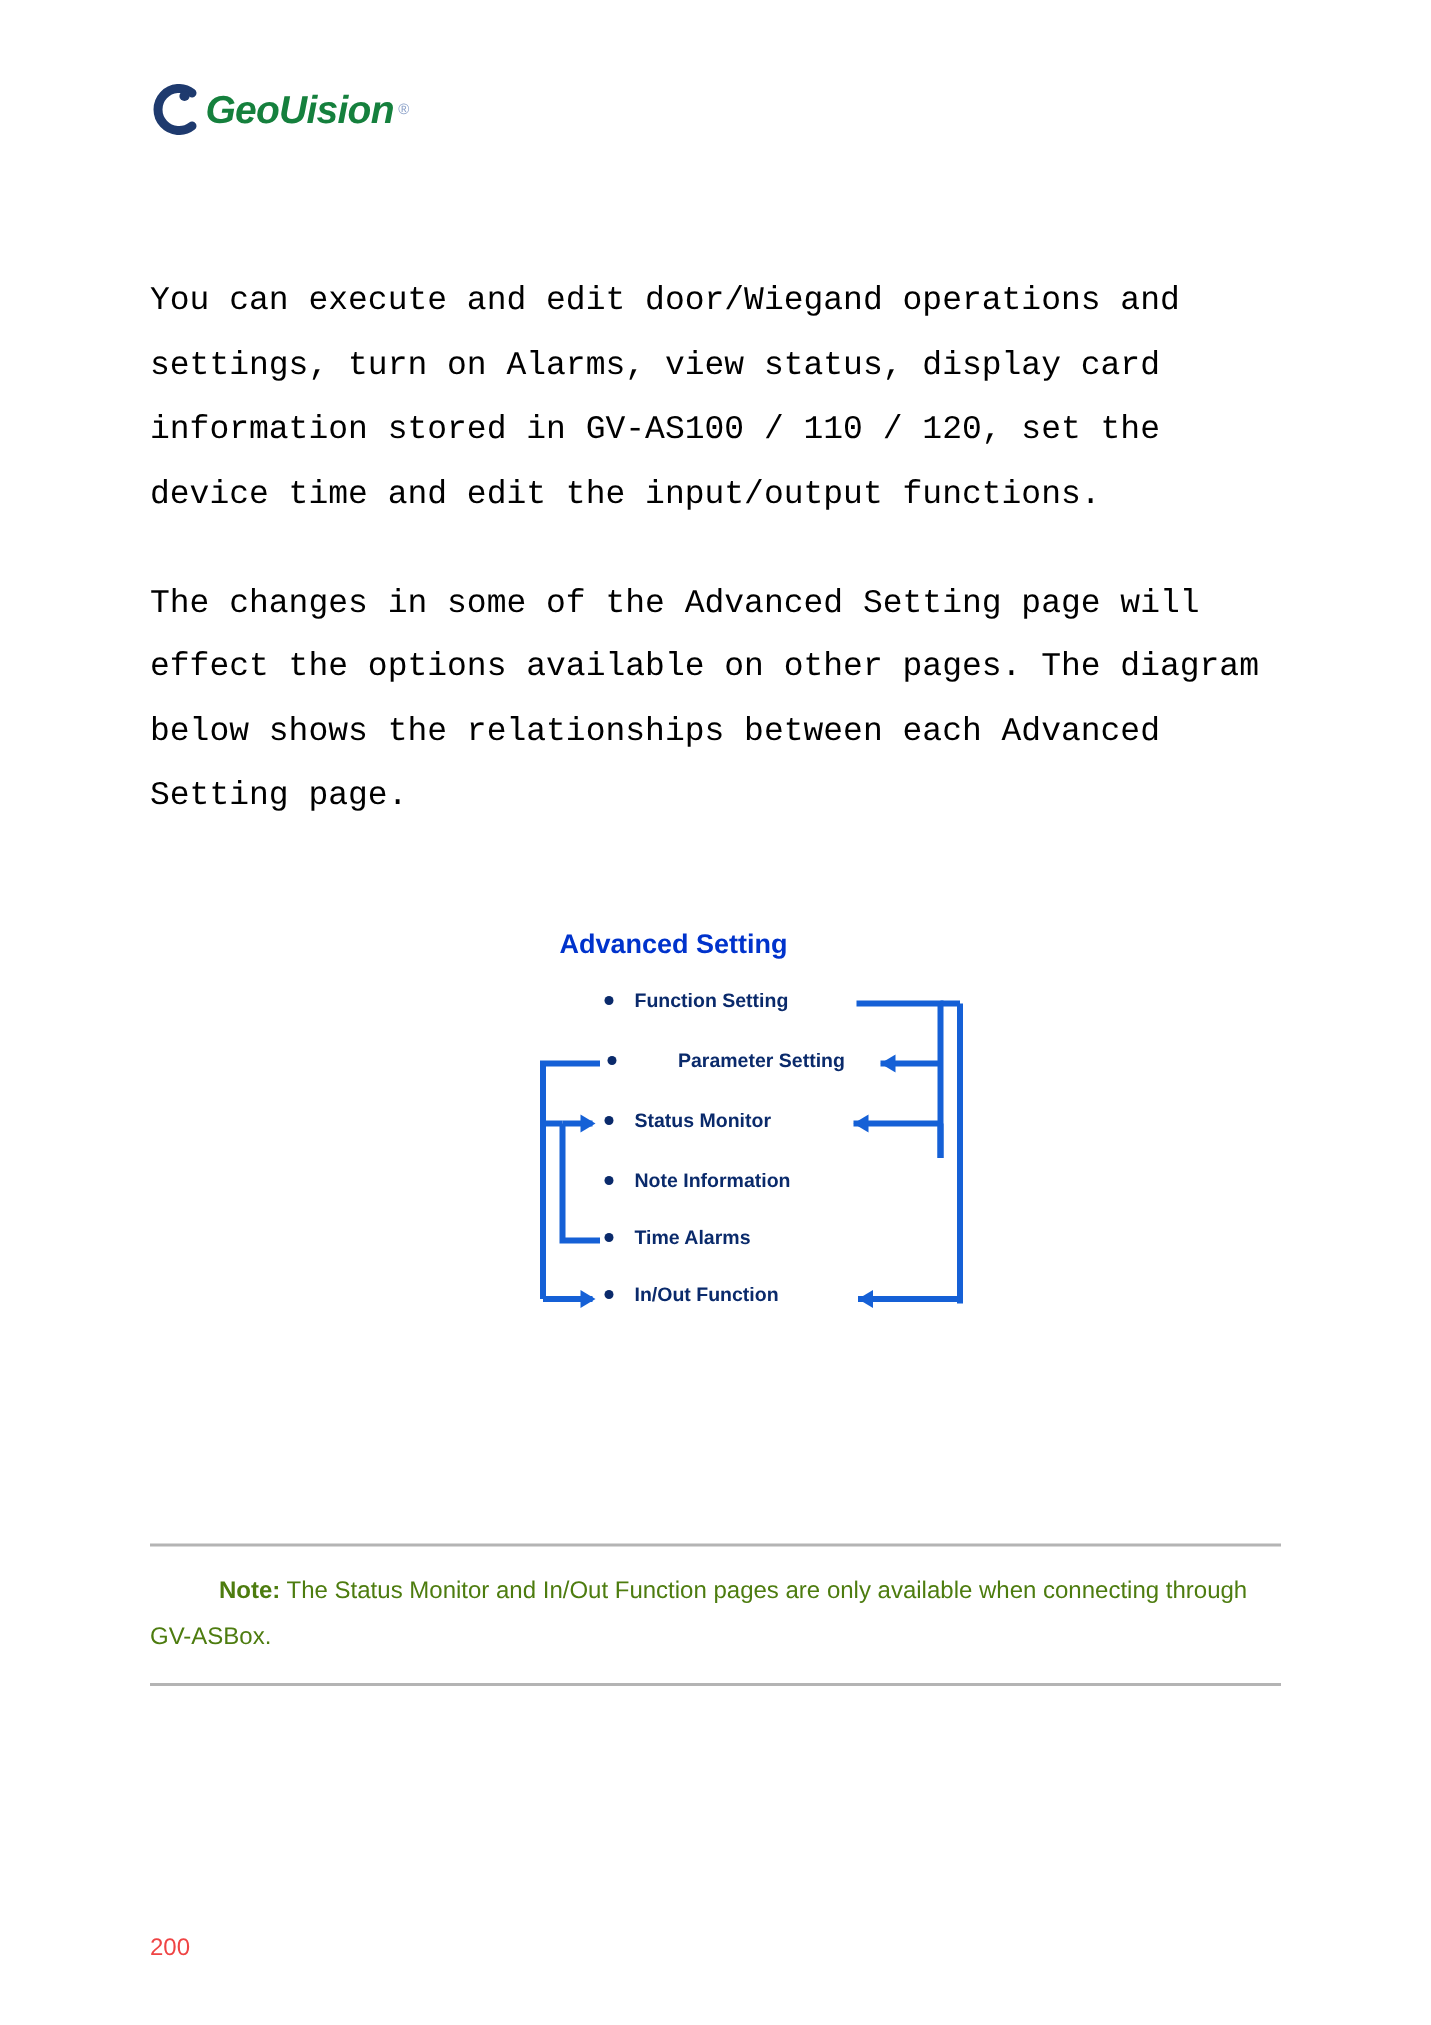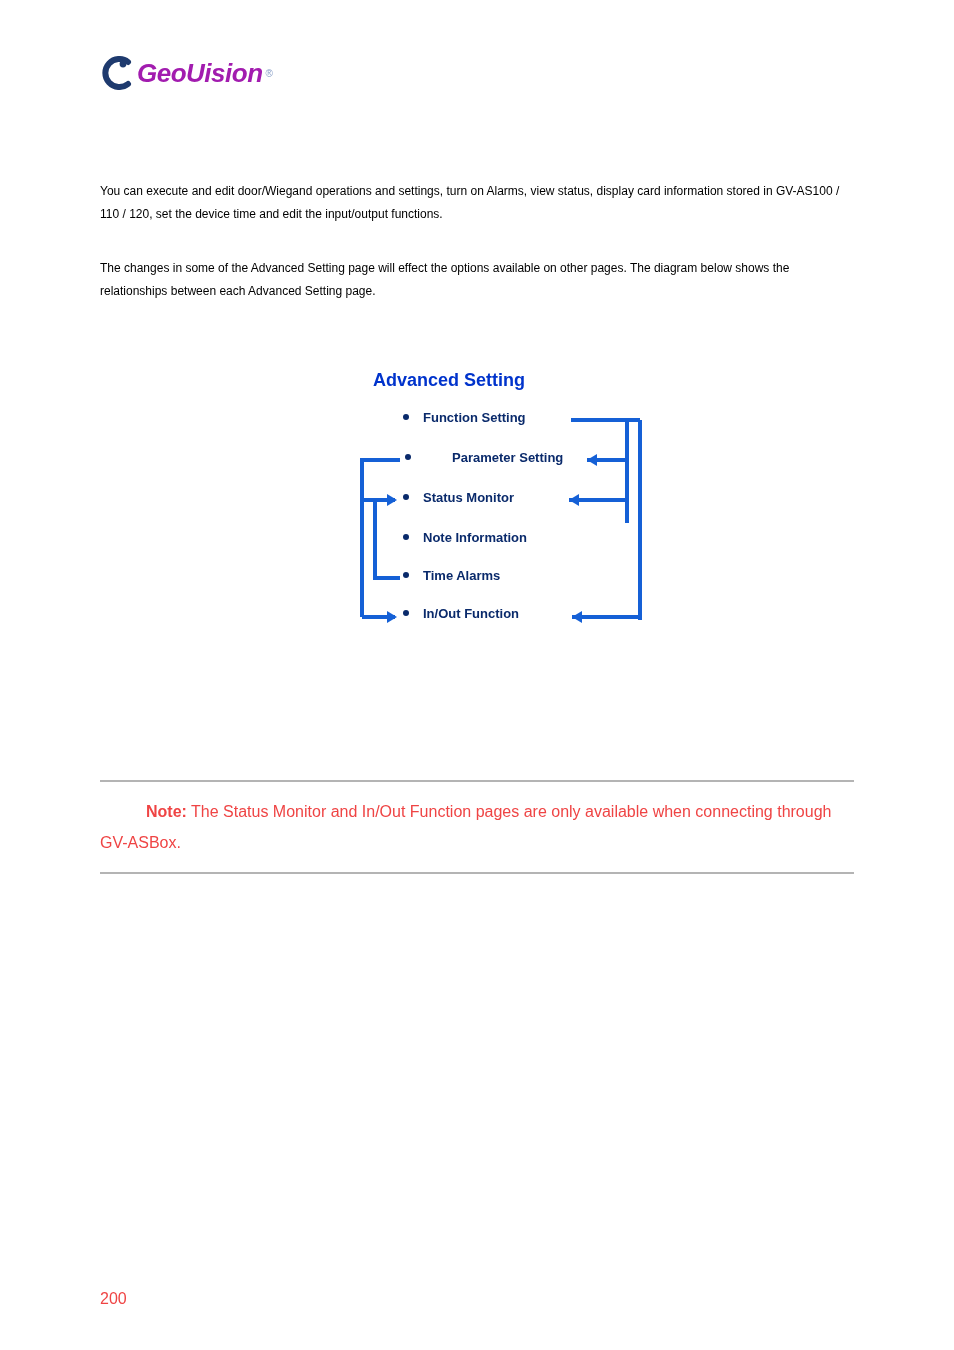--- a/index.html
+++ b/index.html
@@ -1,38 +1,38 @@
 <!DOCTYPE html>
 <html><head>
 <meta charset="utf-8">
 <style>
   * { box-sizing: border-box; margin: 0; padding: 0; }
   html, body { width: 954px; height: 1350px; background: #fff; font-family: Arial, Helvetica, sans-serif; color: #000; }
   .page { position: relative; width: 954px; height: 1350px; padding: 56px 100px 60px 100px; }
   .logo { display: flex; align-items: center; gap: 3px; margin-bottom: 90px; }
   .logo-mark { width: 34px; height: 34px; position: relative; }
   .logo-mark svg { width: 34px; height: 34px; display: block; }
-  .logo-text { font-size: 26px; font-weight: 800; color: #a21caf; font-style: italic; letter-spacing: -0.5px; }
+  .logo-text { font-size: 26px; font-weight: 800; color: #15803d; font-style: italic; letter-spacing: -0.5px; }
   .logo-reg { font-size: 10px; color: #8aa0c8; vertical-align: super; }
-  .para { font-size: 12px; line-height: 1.95; margin-bottom: 30px; }
+  .para { font-size: 22px; line-height: 1.95; margin-bottom: 30px; font-family: Liberation Mono, monospace; }
   .diagram-wrap { width: 100%; display: flex; justify-content: center; margin-top: 66px; margin-bottom: 120px; }
   .diagram { position: relative; width: 400px; height: 290px; }
   .d-title { position: absolute; left: 96px; top: 0; font-size: 18px; font-weight: 700; color: #0033cc; }
   .d-item { position: absolute; display: flex; align-items: center; font-size: 13px; font-weight: 700; color: #0a2a6b; }
   .bullet { width: 6px; height: 6px; border-radius: 50%; background: #0a2a6b; margin-right: 14px; flex: 0 0 6px; }
   .item1 { left: 126px; top: 40px; }
   .item2 { left: 128px; top: 80px; gap: 27px; }
   .item3 { left: 126px; top: 120px; }
   .item4 { left: 126px; top: 160px; }
   .item5 { left: 126px; top: 198px; }
   .item6 { left: 126px; top: 236px; }
   .flowlines { position: absolute; inset: 0; pointer-events: none; }
   .note-rule { height: 2px; background: #b4b4b4; margin-bottom: 14px; width: 100%; }
   .note-rule2 { height: 2px; background: #b4b4b4; margin-top: 14px; width: 100%; }
-  .note { font-size: 16px; line-height: 1.95; color: #ef4444; }
+  .note { font-size: 16px; line-height: 1.95; color: #4d7c0f; }
   .note-indent { display: inline-block; width: 46px; }
   .page-num { position: absolute; bottom: 42px; left: 100px; font-size: 16px; color: #ef4444; }
 </style>
 </head>
 <body>
 
 <div class="page">
 
   <div class="logo">
     <span class="logo-mark">

